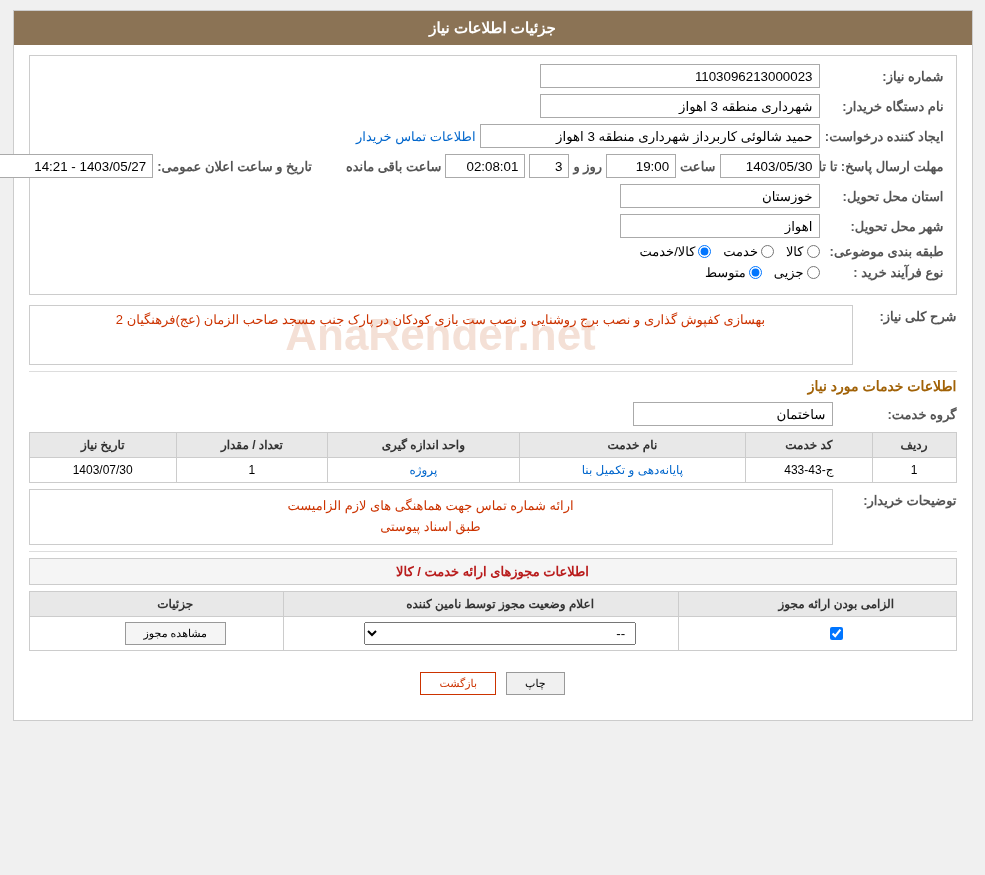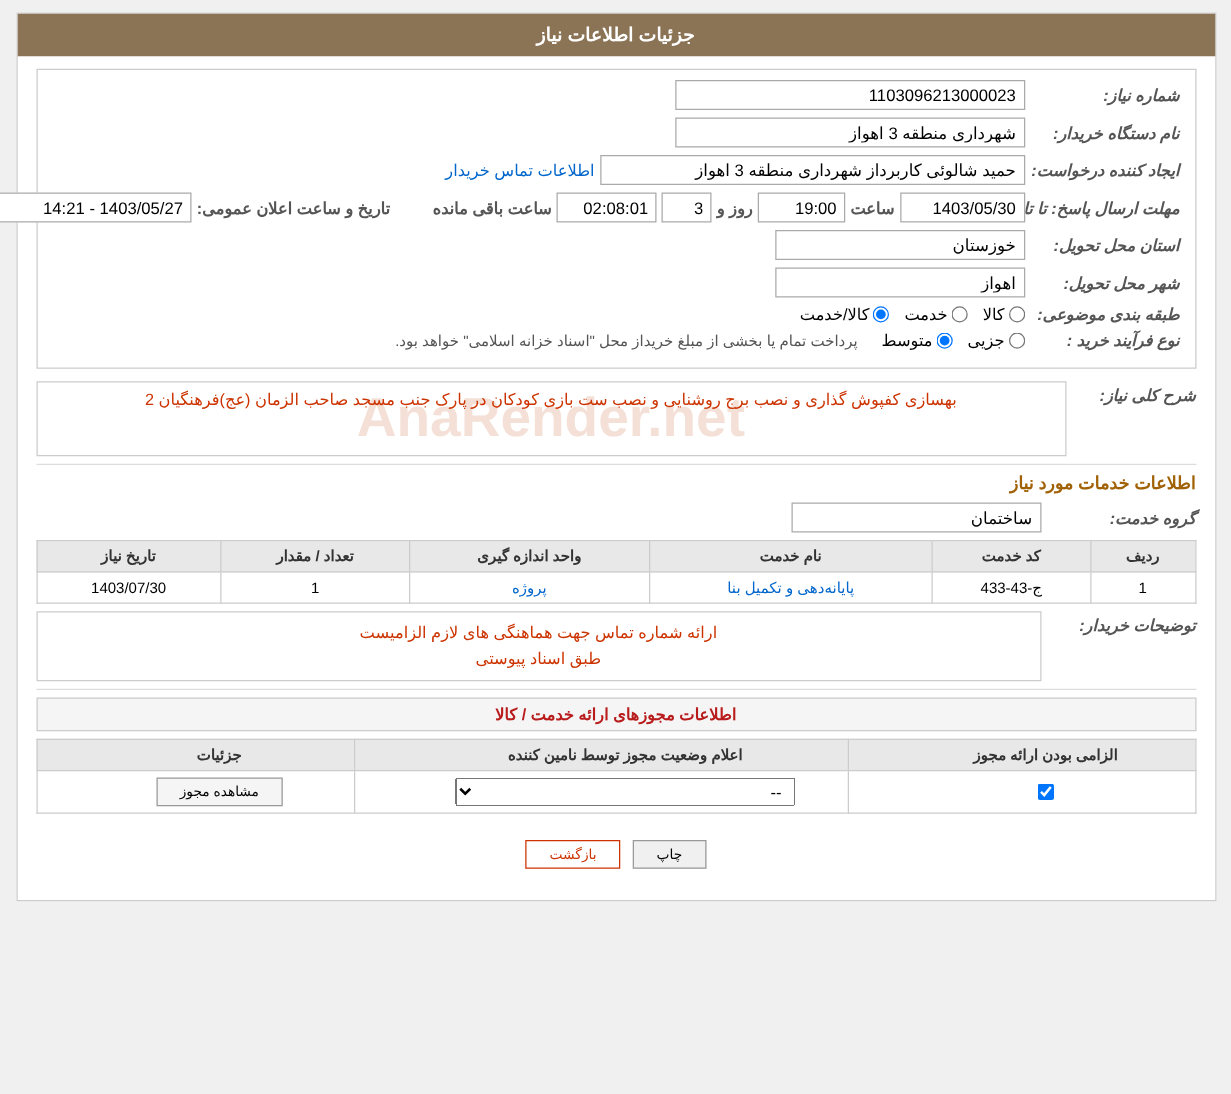--- a/index.html
+++ b/index.html
@@ -37,21 +37,20 @@
       align-items: center;
       margin-bottom: 6px;
       gap: 4px;
     }
     .label {
       color: #555;
       font-weight: bold;
       white-space: nowrap;
       min-width: 120px;
       text-align: right;
-      font-style: italic;
     }
     .label-sm {
       color: #555;
       font-weight: bold;
       white-space: nowrap;
       text-align: right;
     }
     .input-field {
       border: 1px solid #aaa;
       padding: 3px 6px;
@@ -252,21 +251,20 @@
         <div class="radio-group">
           <div class="radio-item">
             <input type="radio" name="purchase_type" style="">
             <span>جزیی</span>
           </div>
           <div class="radio-item">
             <input type="radio" name="purchase_type" checked="" style="">
             <span>متوسط</span>
           </div>
         </div>
-        <span style="color:#555; font-size:12px; margin-right:15px">پرداخت تمام یا بخشی از مبلغ خریداز محل "اسناد خزانه اسلامی" خواهد بود.</span>
       </div>
 
     </div>
 
     <div class="form-row">
       <span class="label" style="min-width:100px; align-self:flex-start; padding-top:4px">شرح کلی نیاز:</span>
       <div class="watermark-area" style="flex:1; min-height:60px">
         <div class="watermark-text">AnaRender.net</div>
         <div class="description-text">بهسازی کفپوش گذاری و نصب برج روشنایی و نصب ست بازی کودکان در پارک جنب مسجد صاحب الزمان (عج)فرهنگیان 2</div>
       </div>

